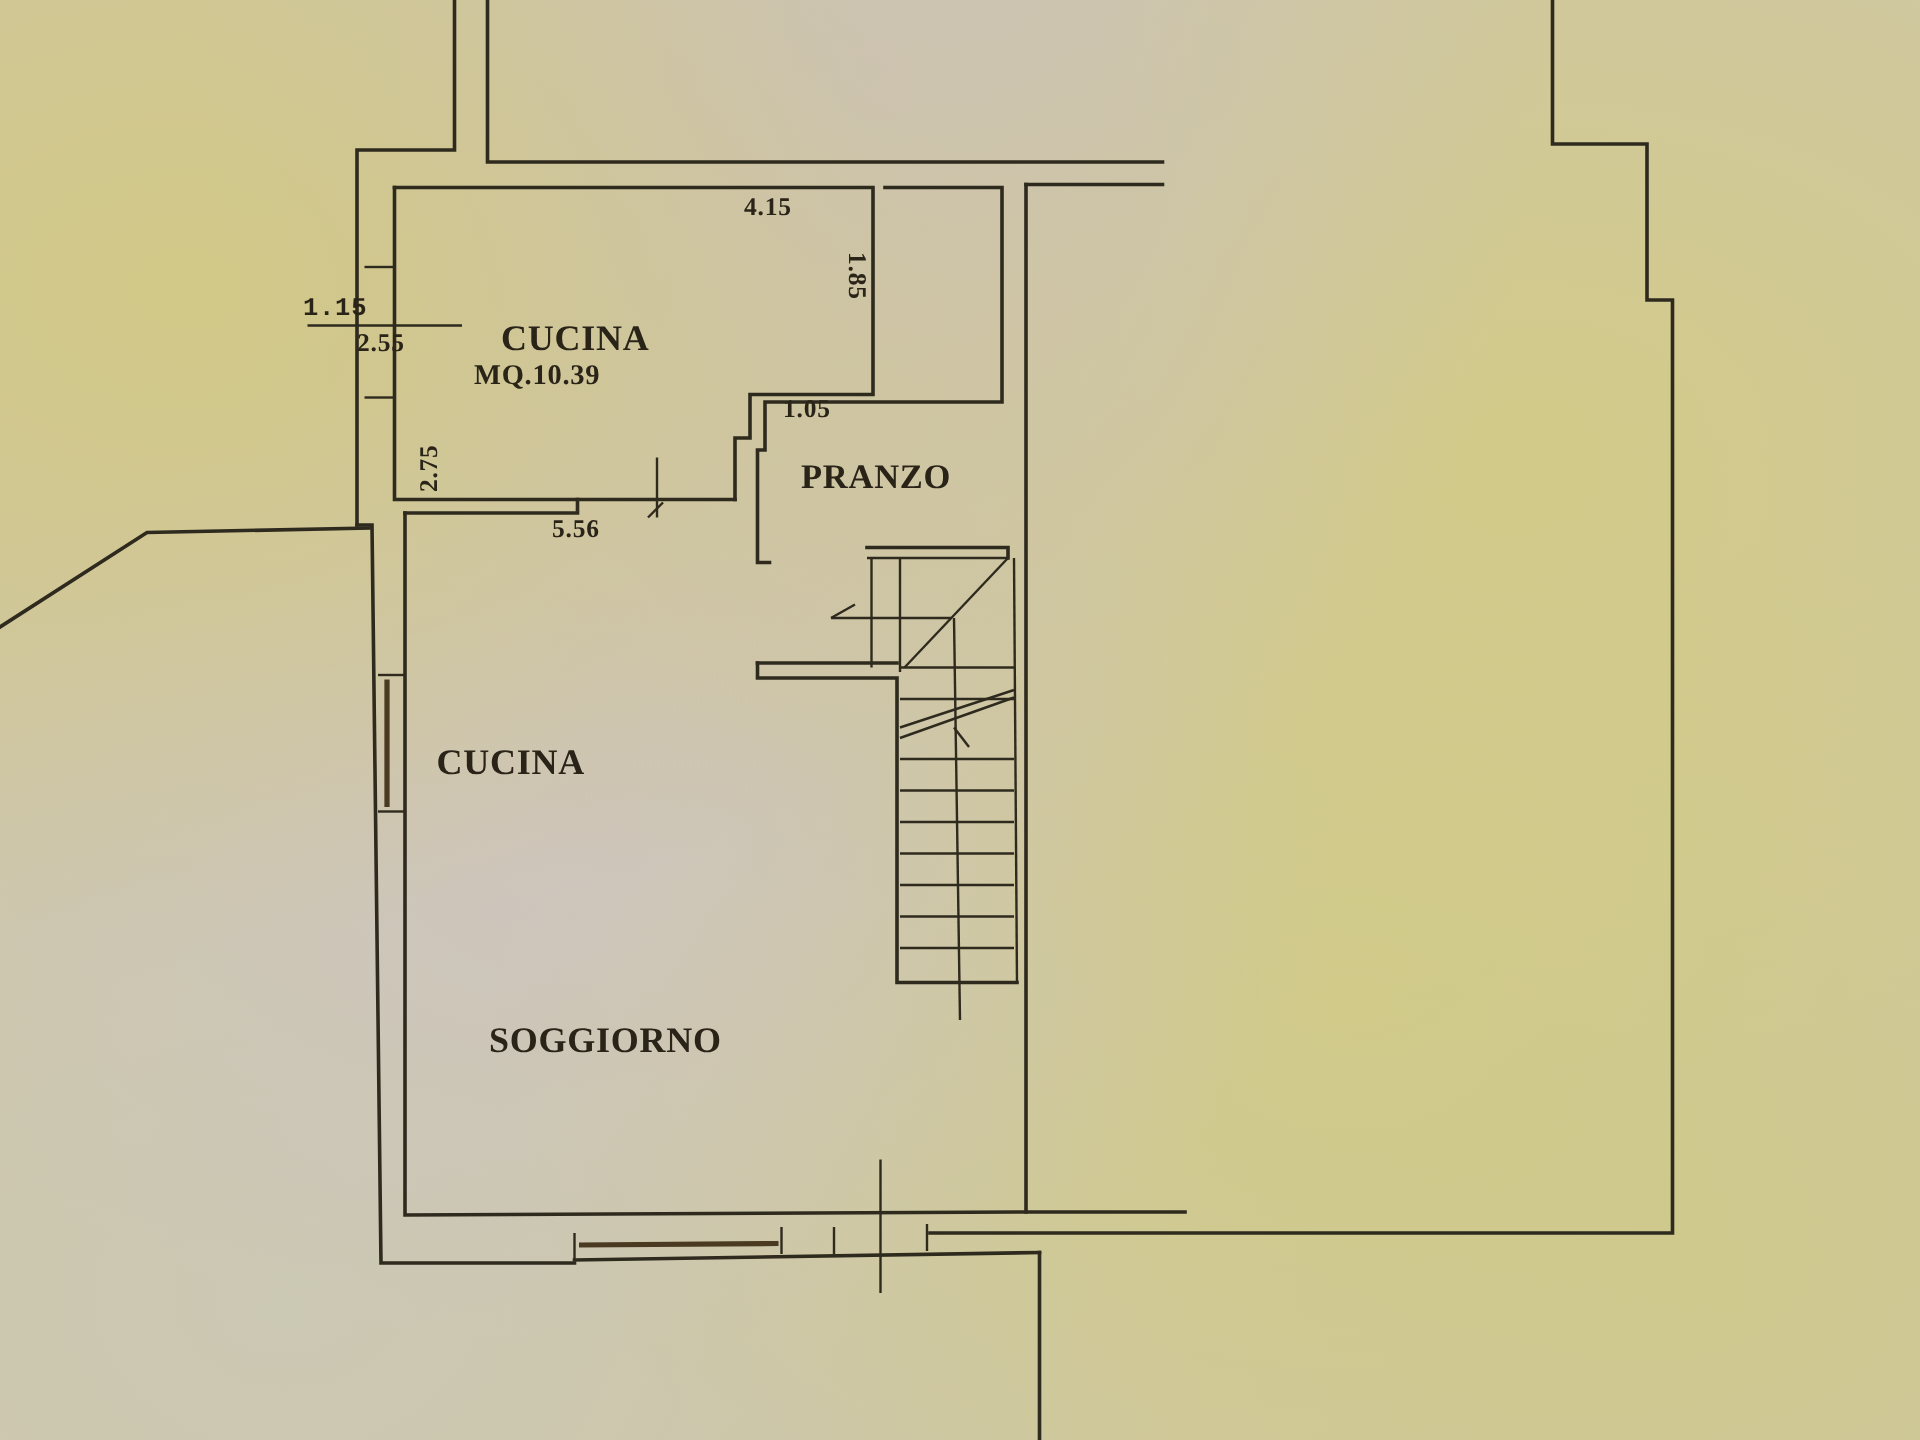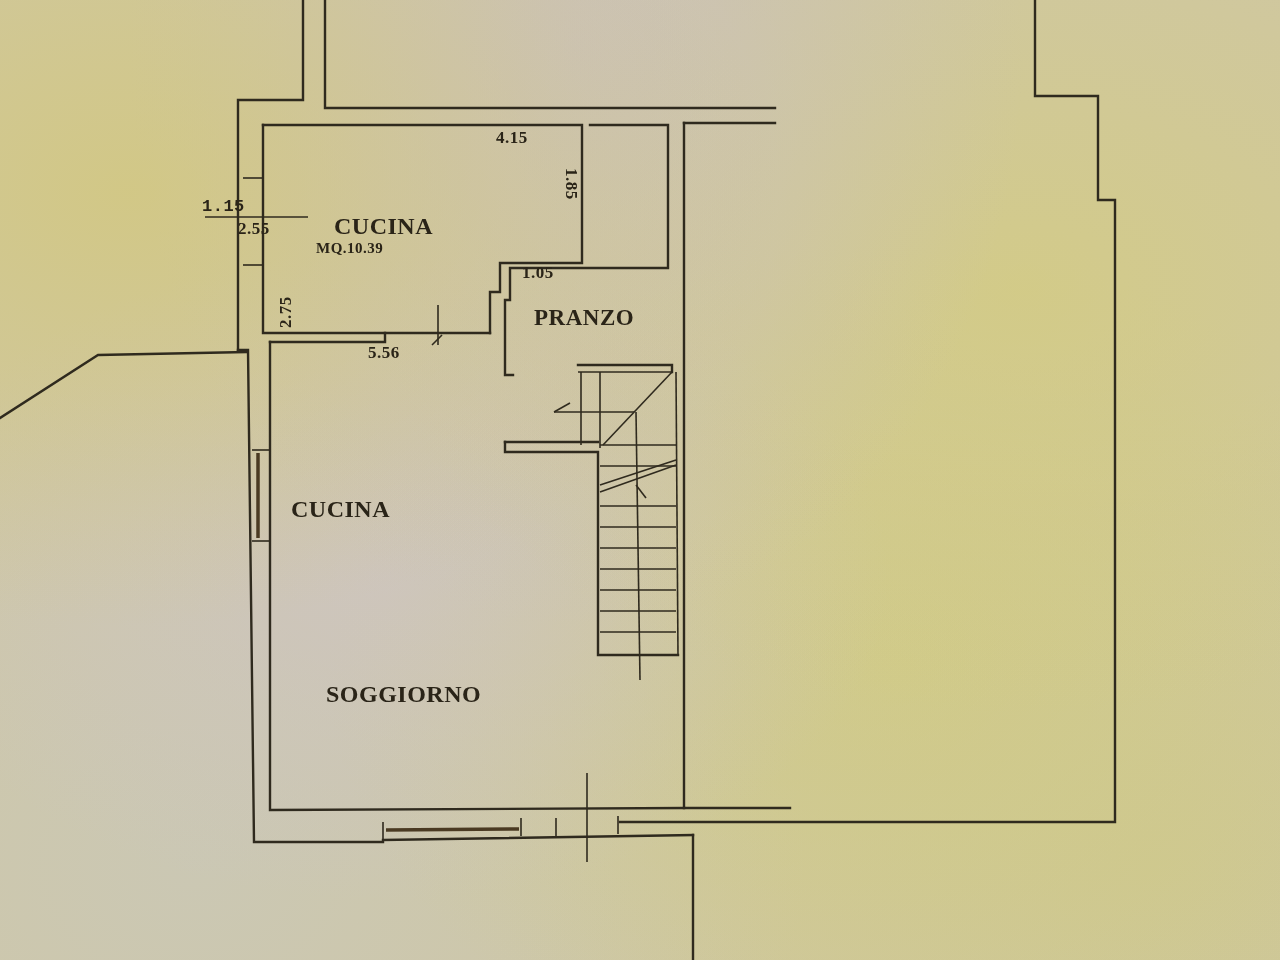--- a/index.html
+++ b/index.html
@@ -97,21 +97,21 @@
     <line x1="600" y1="548" x2="676" y2="548"></line>
     <line x1="600" y1="569" x2="676" y2="569"></line>
     <line x1="600" y1="590" x2="676" y2="590"></line>
     <line x1="600" y1="611" x2="676" y2="611"></line>
     <line x1="600" y1="632" x2="676" y2="632"></line>
     <line x1="676" y1="372" x2="678" y2="655"></line>
   </g>
 </svg>
 
 <div class="label room" style="left:334px; top:165px;margin-top:48px;">CUCINA</div>
-<div class="label room" style="left:316px; top:240px; font-size:15px;">MQ.10.39</div>
+<div class="label room" style="left:316px; top:240px; font-size:19px;">MQ.10.39</div>
 <div class="label room" style="left:534px; top:305px; font-size:23px;">PRANZO</div>
 <div class="label room" style="left:291px; top:496px;">CUCINA</div>
 <div class="label room" style="left:326px; top:681px;">SOGGIORNO</div>
 
 <div class="label dim" style="left:496px; top:128px;">4.15</div>
 <div class="label dim vert-cw" style="left:581px; top:168px;">1.85</div>
 <div class="label dim" style="left:522px; top:243px;margin-top:20px;">1.05</div>
 <div class="label dim vert" style="left:276px; top:328px;">2.75</div>
 <div class="label dim" style="left:368px; top:343px;">5.56</div>
 <div class="label dim" style="left:202px; top:197px;font-family:Liberation Mono, monospace;">1.15</div>

